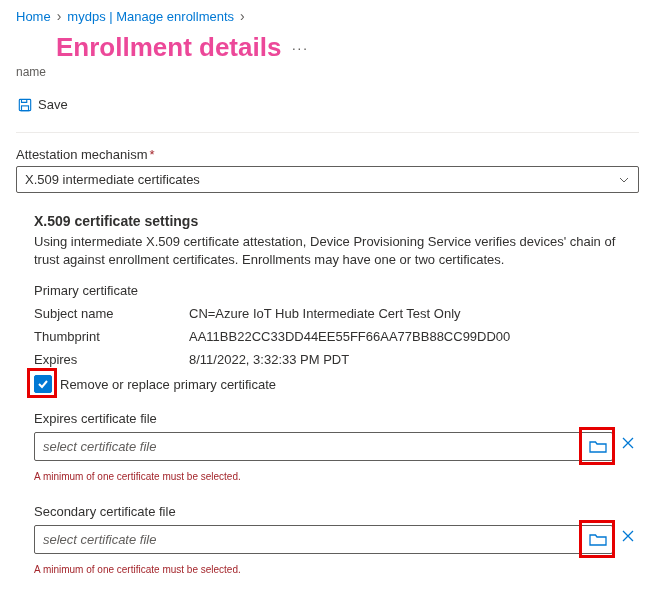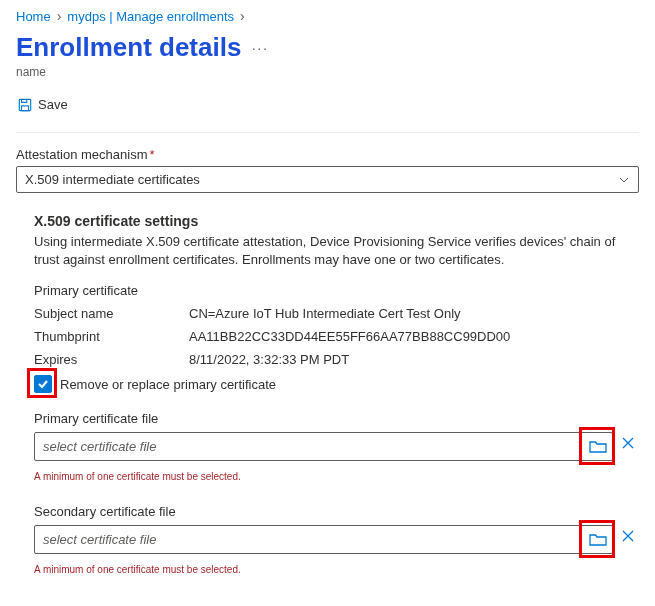--- a/index.html
+++ b/index.html
@@ -7,21 +7,21 @@
       font-family: "Segoe UI", -apple-system, BlinkMacSystemFont, sans-serif;
       font-size: 13px;
       color: #323130;
       background: #fff;
       padding: 8px 16px;
       width: 655px;
     }
     .breadcrumb { display: flex; align-items: center; gap: 6px; margin-bottom: 8px; font-size: 13px; }
     .breadcrumb a { color: #0078d4; text-decoration: none; cursor: pointer; }
     .breadcrumb .chev { color: #605e5c; font-size: 11px; }
-    h1 { font-size: 26px; font-weight: 600; color: #1d4ed8; display: inline-block; }
+    h1 { font-size: 26px; font-weight: 600; color: #ec4899; display: inline-block; margin-left: 40px; }
     .title-row { display: flex; align-items: center; gap: 10px; margin-bottom: 2px; }
     .ellipsis { color: #605e5c; font-size: 14px; letter-spacing: 1px; cursor: pointer; }
     .subtitle { font-size: 12px; color: #605e5c; margin-bottom: 14px; }
     .toolbar { display: flex; align-items: center; gap: 8px; margin-bottom: 16px; }
     .save-btn { display: flex; align-items: center; gap: 6px; color: #323130; cursor: pointer; font-size: 13px; background: none; border: none; padding: 4px 2px; }
     .save-icon { width: 14px; height: 14px; }
     hr.sep { border: none; border-top: 1px solid #edebe9; margin: 0 0 14px 0; }
     .field-group { margin-bottom: 10px; }
     .field-label { font-size: 13px; color: #323130; margin-bottom: 4px; }
     .req { color: #a4262c; margin-left: 2px; }
@@ -118,21 +118,21 @@
         <svg viewBox="0 0 12 12" fill="none" stroke="#fff" stroke-width="2">
           <path d="M2 6 L5 9 L10 3"></path>
         </svg>
       </span>
       <span class="highlight-box hl-checkbox"></span>
     </span>
     <span>Remove or replace primary certificate</span>
   </div>
 
   <div class="cert-file-group">
-    <div class="cert-file-label">Primary certificate file</div>
+    <div class="cert-file-label">Expires certificate file</div>
     <div class="file-row">
       <div class="file-input-wrap">
         <input type="text" placeholder="select certificate file" style="">
         <svg class="folder-btn" viewBox="0 0 18 16" fill="none" stroke="#0078d4" stroke-width="1.3">
           <path d="M1 3 L1 13 L17 13 L17 5 L8 5 L6.5 3 Z"></path>
         </svg>
       </div>
       <span class="clear-btn">
         <svg viewBox="0 0 14 14" stroke="#0078d4" stroke-width="1.3">
           <path d="M2 2 L12 12 M12 2 L2 12"></path>

